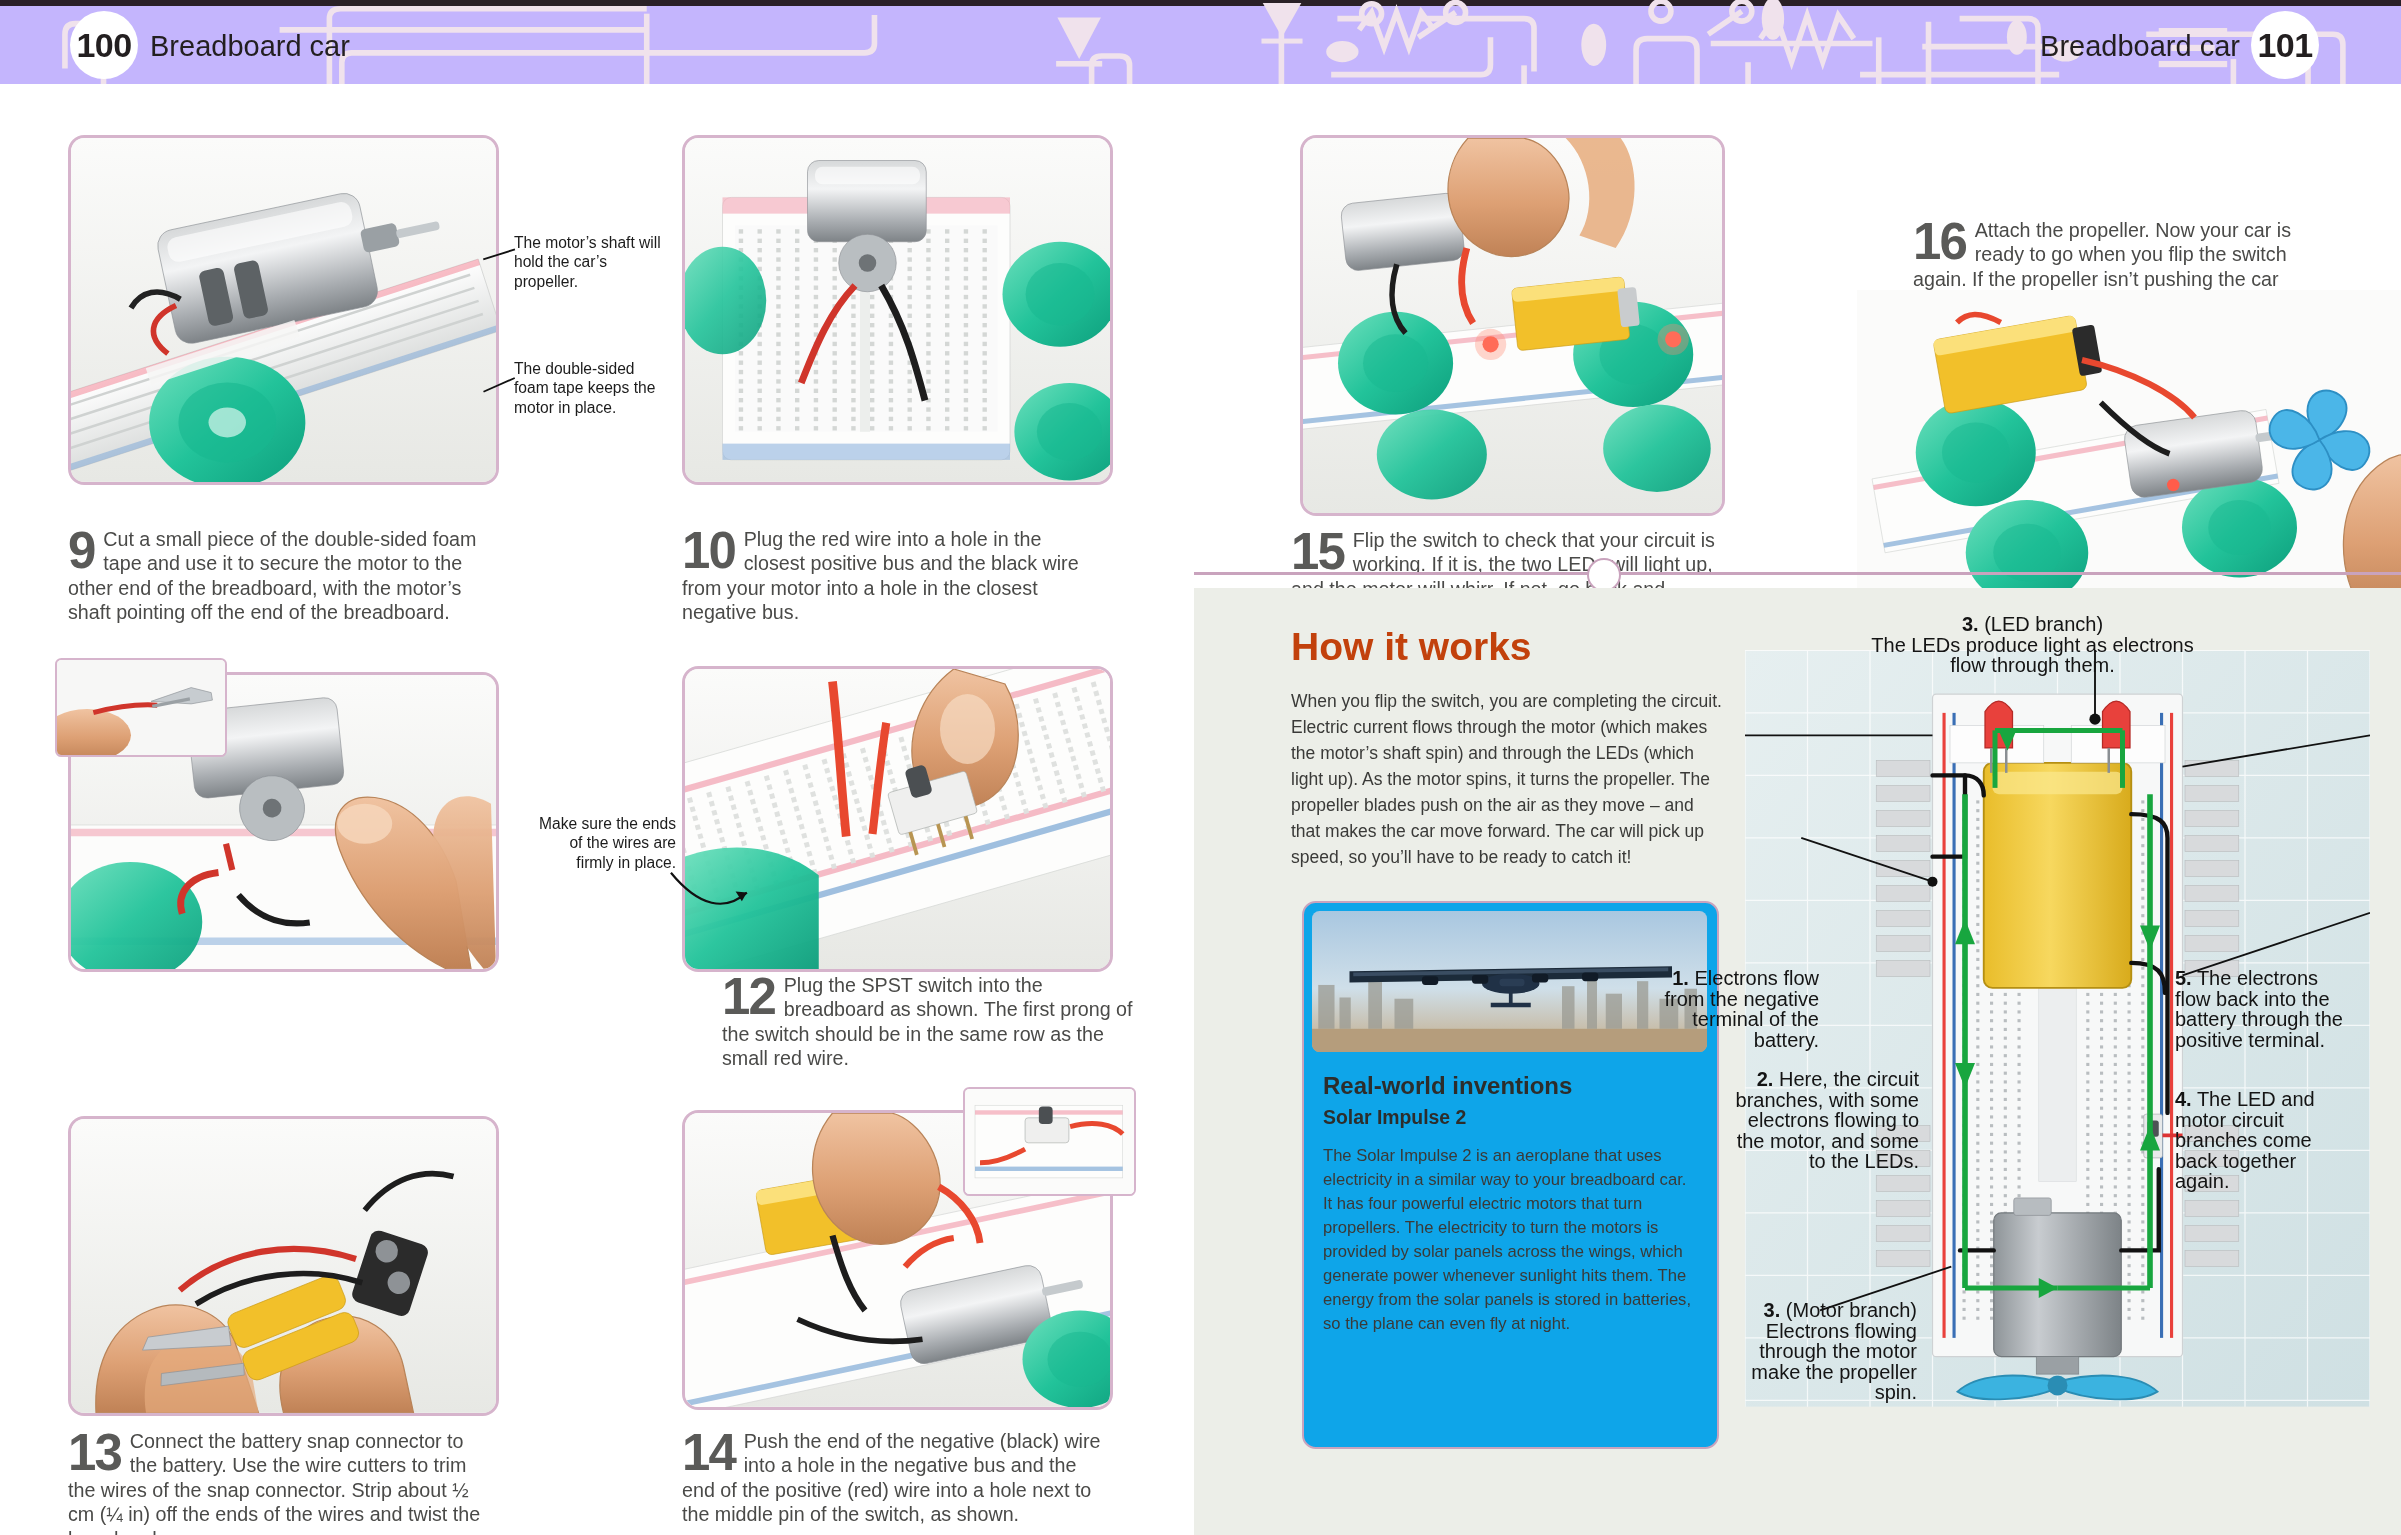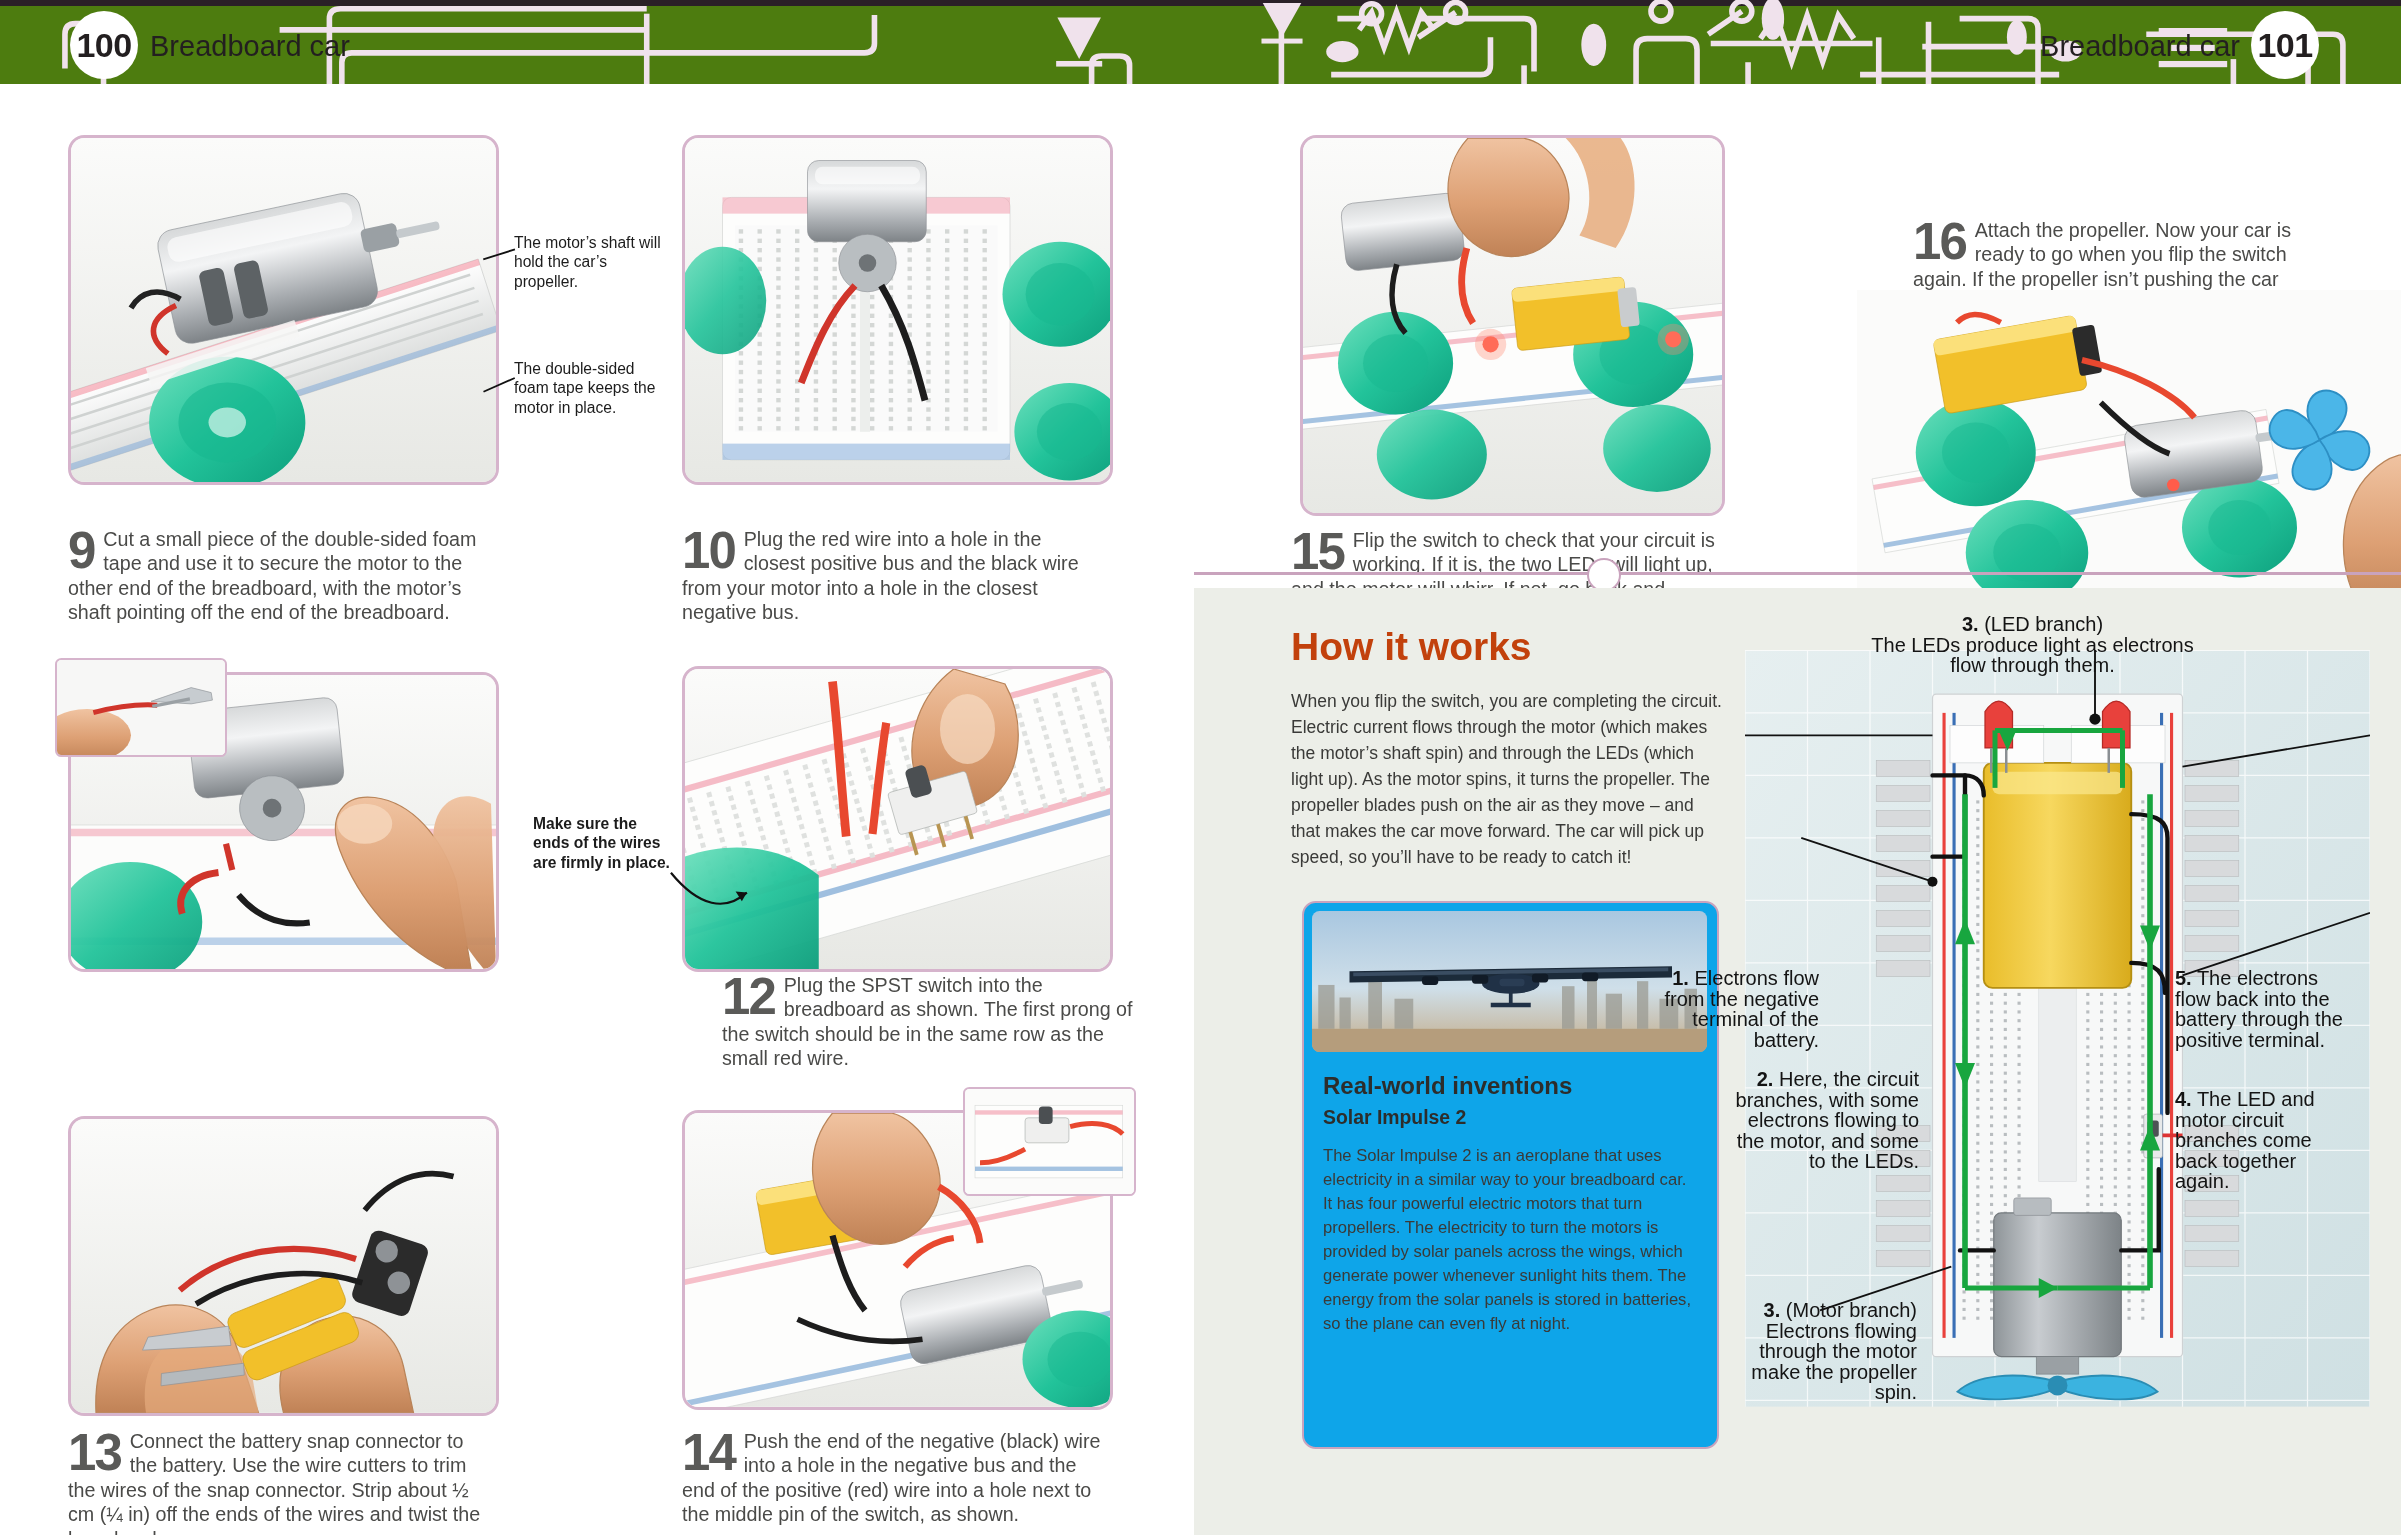--- a/index.html
+++ b/index.html
@@ -1,20 +1,20 @@
 <!DOCTYPE html>
 <html style="font-size:10px"><head>
 <meta charset="utf-8">
 <style>
   html,body{margin:0;padding:0;background:#fff;}
   body{width:2401px;height:1535px;position:relative;overflow:hidden;
        font-family:"Liberation Sans", sans-serif;color:#3b3b3b;}
 
   
-  #header{position:absolute;left:0;top:0;width:2401px;height:84px;background:#4d7c0f;overflow:hidden;}
+  #header{position:absolute;left:0;top:0;width:2401px;height:84px;background:#c4b5fd;overflow:hidden;}
   #header .topline{position:absolute;left:0;top:0;width:100%;height:6.3px;background:#2a2027;}
   #header svg{position:absolute;left:0;top:0;}
   .pgcircle{position:absolute;top:11.3px;width:68px;height:68px;border-radius:50%;
             background:#fff;display:flex;align-items:center;justify-content:center;}
   .pgcircle span{font-size:34px;font-weight:bold;color:#231f20;letter-spacing:-0.6px;}
   #pg-left{left:70px;}
   #pg-right{left:2251px;}
   .hdr-title{position:absolute;top:30px;font-size:29px;color:#231f20;white-space:nowrap;}
   #title-left{left:150px;}
   #title-right{right:161px;text-align:right;}
@@ -28,21 +28,21 @@
   .photo .inner{position:absolute;inset:0;}
 
   
   .step{position:absolute;}
   .step .num{float:left;font-size:51px;line-height:40px;font-weight:bold;color:#5a5a58;
              margin:3.8px 8.8px 0 0;letter-spacing:-1.9px;text-align:right;}
   .step .txt{font-size:19.7px;line-height:24.4px;color:#4a4a48;}
 
   
   .callout{position:absolute;font-size:15.6px;line-height:19.4px;color:#1c1c1c;}
-  .callout.r{text-align:left;font-weight:bold;}
+  .callout.r{text-align:right;}
 
   
   #hiw{position:absolute;left:1194px;top:588px;width:1207px;height:947px;background:#eceee8;}
   #hiw-divider{position:absolute;left:1194px;top:572px;width:1207px;height:2.5px;background:#c9a3bd;}
   #hiw-dot{position:absolute;left:1587px;top:558px;width:30px;height:30px;border-radius:50%;
            background:#fff;border:2.5px solid #c9a3bd;}
   #hiw-title{position:absolute;left:1291px;top:625px;font-size:39px;font-weight:bold;color:#c2410c;}
   #hiw-body{position:absolute;left:1291px;top:688px;width:432px;font-size:17.5px;line-height:26px;color:#3a3a38;}
 
   

